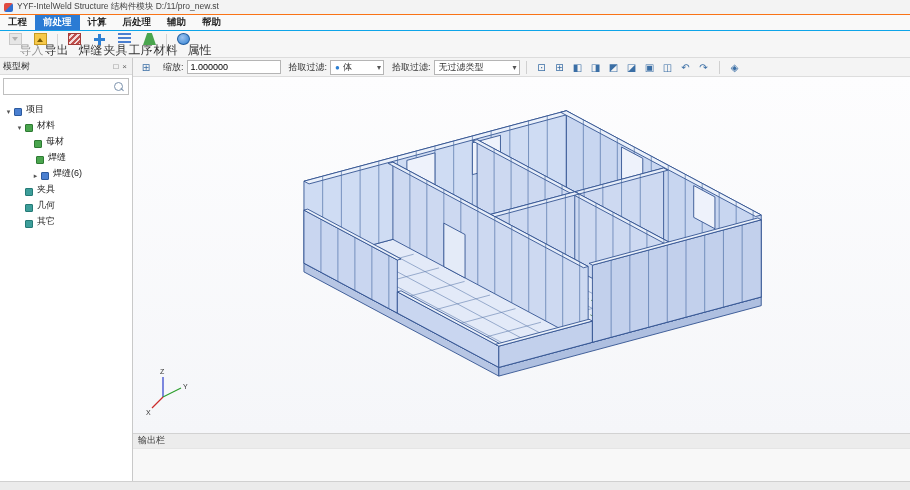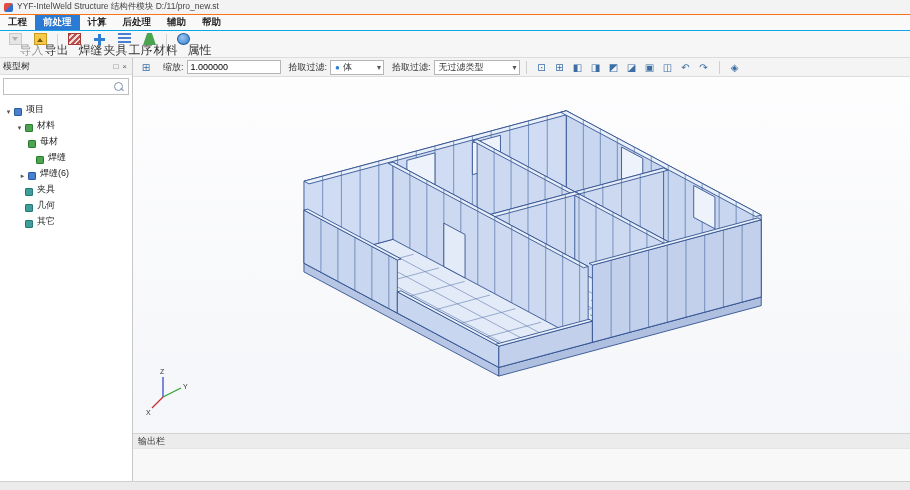--- a/index.html
+++ b/index.html
@@ -79,21 +79,21 @@
   .vi{width:16px;height:15px;display:inline-flex;align-items:center;justify-content:center;
     font-size:10px;color:#3a6ea5;border-radius:2px;margin:0 1px;cursor:default;}
 
   
   .viewport{flex:1 1 auto;position:relative;background:linear-gradient(#fdfdfe,#f5f6f9);min-height:0;}
   .model{position:absolute;left:0;top:0;width:100%;height:100%;}
   .triad{position:absolute;left:12px;bottom:16px;width:46px;height:52px;}
 
   
   .out-header{height:14px;background:#ececec;border-top:1px solid #d2d2d2;display:flex;
-    align-items:center;font-size:9px;color:#333;padding-left:5px;flex:0 0 auto;}
+    font-size:9px;color:#333;padding-left:5px;flex:0 0 auto;}
   .out-content{height:32px;background:#f8f8f8;border-top:1px solid #e5e5e5;flex:0 0 auto;}
 
   .statusbar{height:8px;background:#ebebeb;border-top:1px solid #d0d0d0;flex:0 0 auto;}
 </style>
 </head>
 <body>
 
 <div class="app">
 
   <div class="titlebar">
@@ -160,31 +160,31 @@
         <div class="tree-row" style="padding-left:4px">
           <span class="tw">▾</span>
           <span class="ti ti-blue"></span>
           <span class="tl">项目</span>
         </div>
         <div class="tree-row" style="padding-left:15px">
           <span class="tw">▾</span>
           <span class="ti ti-green"></span>
           <span class="tl">材料</span>
         </div>
-        <div class="tree-row" style="padding-left:18px">
+        <div class="tree-row" style="padding-left:24px">
           <span class="tw"></span>
           <span class="ti ti-green"></span>
           <span class="tl">母材</span>
         </div>
         <div class="tree-row" style="padding-left:26px">
           <span class="tw"></span>
           <span class="ti ti-green"></span>
           <span class="tl">焊缝</span>
         </div>
-        <div class="tree-row" style="padding-left:18px">
+        <div class="tree-row" style="padding-left:31px">
           <span class="tw">▸</span>
           <span class="ti ti-blue"></span>
           <span class="tl">焊缝(6)</span>
         </div>
         <div class="tree-row" style="padding-left:15px">
           <span class="tw"></span>
           <span class="ti ti-teal"></span>
           <span class="tl">夹具</span>
         </div>
         <div class="tree-row" style="padding-left:15px">

